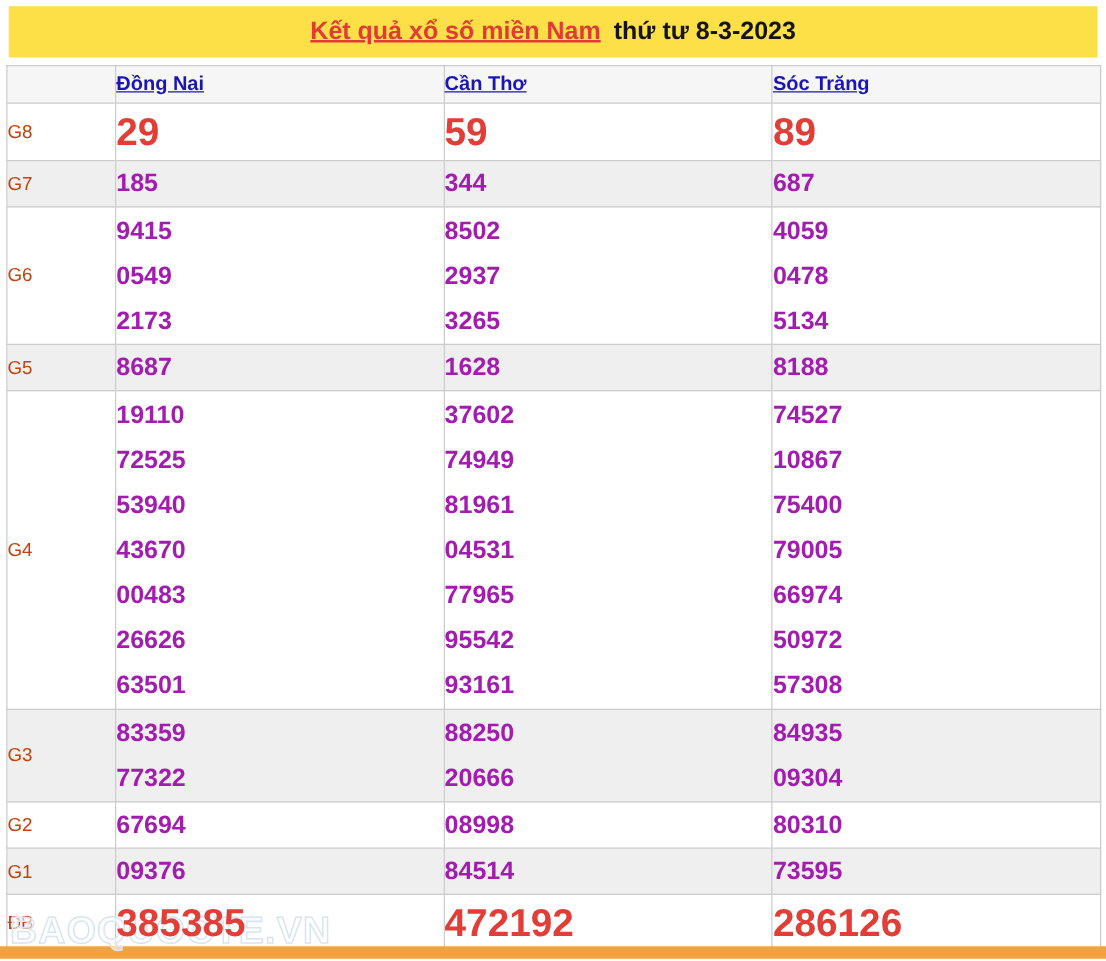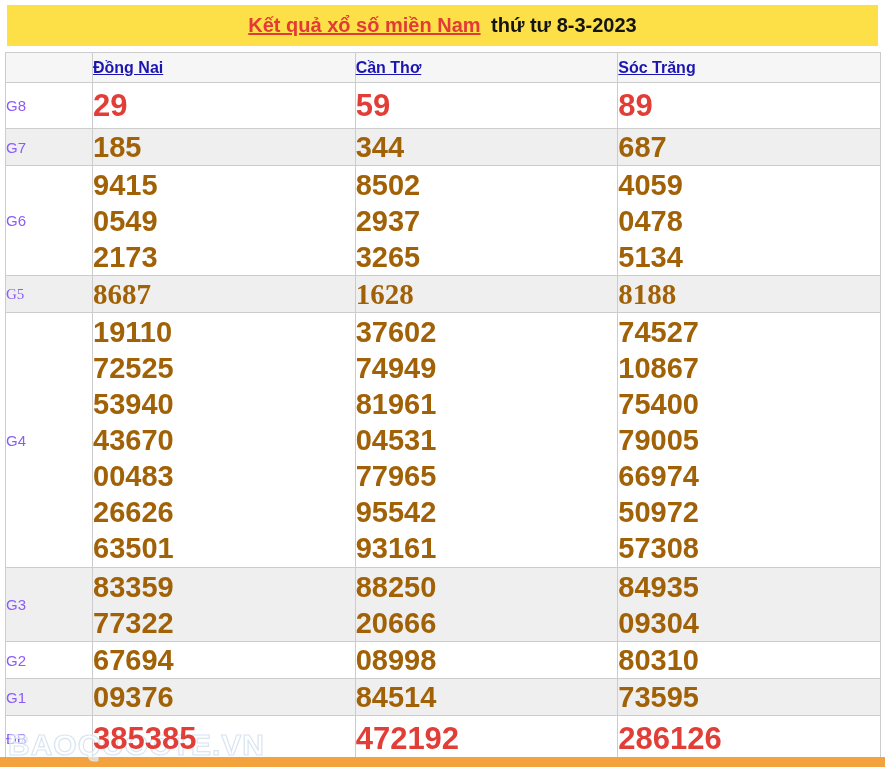--- a/index.html
+++ b/index.html
@@ -60,40 +60,40 @@
   tr.hdr a {
     color: #1b15b3;
     font-weight: bold;
     font-size: 16px;
     text-decoration: underline;
     cursor: pointer;
   }
   td.plabel {
     font-size: 15px;
     font-weight: 400;
-    color: #8b5cf6;
+    color: #c2410c;
   }
   .num {
-    font-size: 29px;
-    font-weight: bold;
-    color: #a16207;
+    font-size: 20px;
+    font-weight: bold;
+    color: #a21caf;
     line-height: 36px;
   }
   .red .num {
     color: #e23e38;
     font-size: 31px;
     line-height: 44px;
     position: relative;
     z-index: 2;
   }
   tr.alt td { background: #efefef; }
   tr.r-g8 td { height: 45px; }
   tr.r-g7 td { height: 35px; }
   tr.r-g6 td { height: 109px; }
-  tr.r-g5 td { height: 36px; font-family: Liberation Serif, serif; }
+  tr.r-g5 td { height: 36px; }
   tr.r-g4 td { height: 254px; }
   tr.r-g3 td { height: 73px; }
   tr.r-g2 td { height: 35px; }
   tr.r-g1 td { height: 36px; }
   tr.r-db td { height: 45px; }
   
   .watermark {
     position: absolute;
     left: 8px;
     top: 728px;

